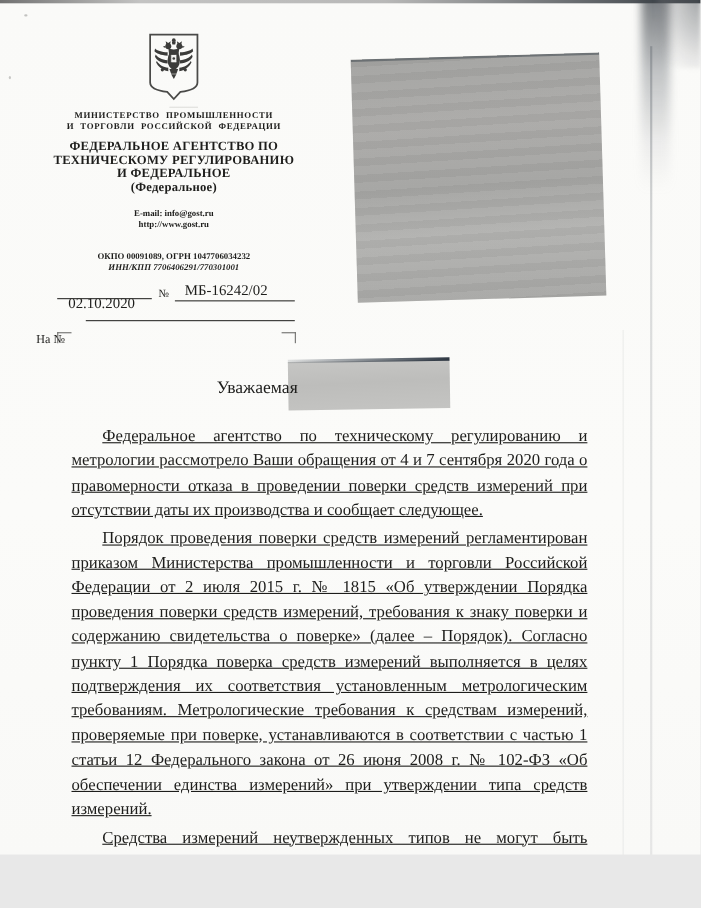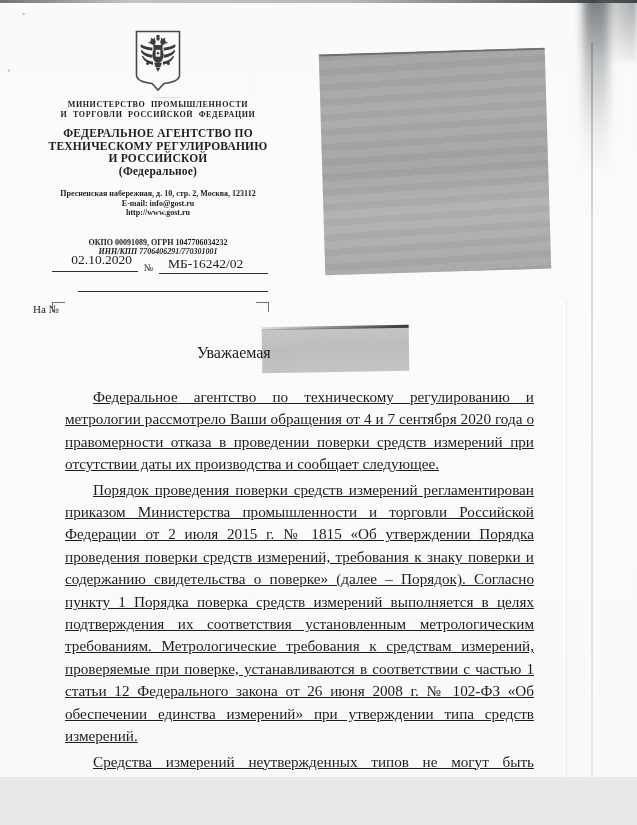--- a/index.html
+++ b/index.html
@@ -29,21 +29,21 @@
   .letterhead{position:absolute;left:33px;top:26px;width:250px;text-align:center;}
   .emblem{display:block;margin:4px auto 0;}
   .ministry{margin-top:8px;font-size:8px;font-weight:bold;letter-spacing:.6px;word-spacing:3px;line-height:10px;}
   .agency{margin-top:7px;font-size:11.5px;font-weight:bold;line-height:12.5px;letter-spacing:.2px;}
   .address{margin-top:12px;font-size:8px;font-weight:bold;line-height:9.6px;}
   .codes{margin-top:20px;font-size:8px;font-weight:bold;line-height:9.6px;}
   .codes .it{font-style:italic;}
 
   
   .ref{position:absolute;font-size:13.5px;}
-  .date-text{left:62px;top:252px;width:70px;text-align:right;}
+  .date-text{left:62px;top:268px;width:70px;text-align:left;}
   .num-sign{left:144px;top:262px;font-size:10px;}
   .num-text{left:168px;top:256px;}
   .u-line{position:absolute;border-bottom:1.2px solid #2f2f2d;height:0;}
   .date-line{left:52px;top:271px;width:86px;}
   .num-line{left:159px;top:273px;width:109px;}
   .reply-label{left:33px;top:279px;font-size:11px;margin-top:24px;}
   .reply-line{left:78px;top:291px;width:190px;}
   .bracket{position:absolute;width:12px;height:9px;top:302px;}
   .bracket.l{left:52px;border-left:1.5px solid #6f6f6d;border-top:1.5px solid #6f6f6d;}
   .bracket.r{left:256px;border-right:1.5px solid #6f6f6d;border-top:1.5px solid #6f6f6d;}
@@ -110,25 +110,24 @@
       <rect x="20.2" y="19.5" width="5.6" height="7.6" rx="1" fill="#f3f3f1" stroke="#3c3c3a" stroke-width="0.8"></rect>
       <circle cx="23" cy="23.2" r="1.2" fill="#3c3c3a"></circle>
     </svg>
     <div class="ministry">
       <div>МИНИСТЕРСТВО ПРОМЫШЛЕННОСТИ</div>
       <div>И ТОРГОВЛИ РОССИЙСКОЙ ФЕДЕРАЦИИ</div>
     </div>
     <div class="agency">
       <div>ФЕДЕРАЛЬНОЕ АГЕНТСТВО ПО</div>
       <div>ТЕХНИЧЕСКОМУ РЕГУЛИРОВАНИЮ</div>
-      <div>И РОССИЙСКОЙ</div>
+      <div>И ФЕДЕРАЛЬНОЕ</div>
       <div>(Федеральное)</div>
     </div>
     <div class="address">
-      <div>Пресненская набережная, д. 10, стр. 2, Москва, 123112</div>
       <div>E-mail: info@gost.ru</div>
       <div>http://www.gost.ru</div>
     </div>
     <div class="codes">
       <div>ОКПО 00091089, ОГРН 1047706034232</div>
       <div class="it">ИНН/КПП 7706406291/770301001</div>
     </div>
   </div>
 
   <div class="ref date-text">02.10.2020</div>

